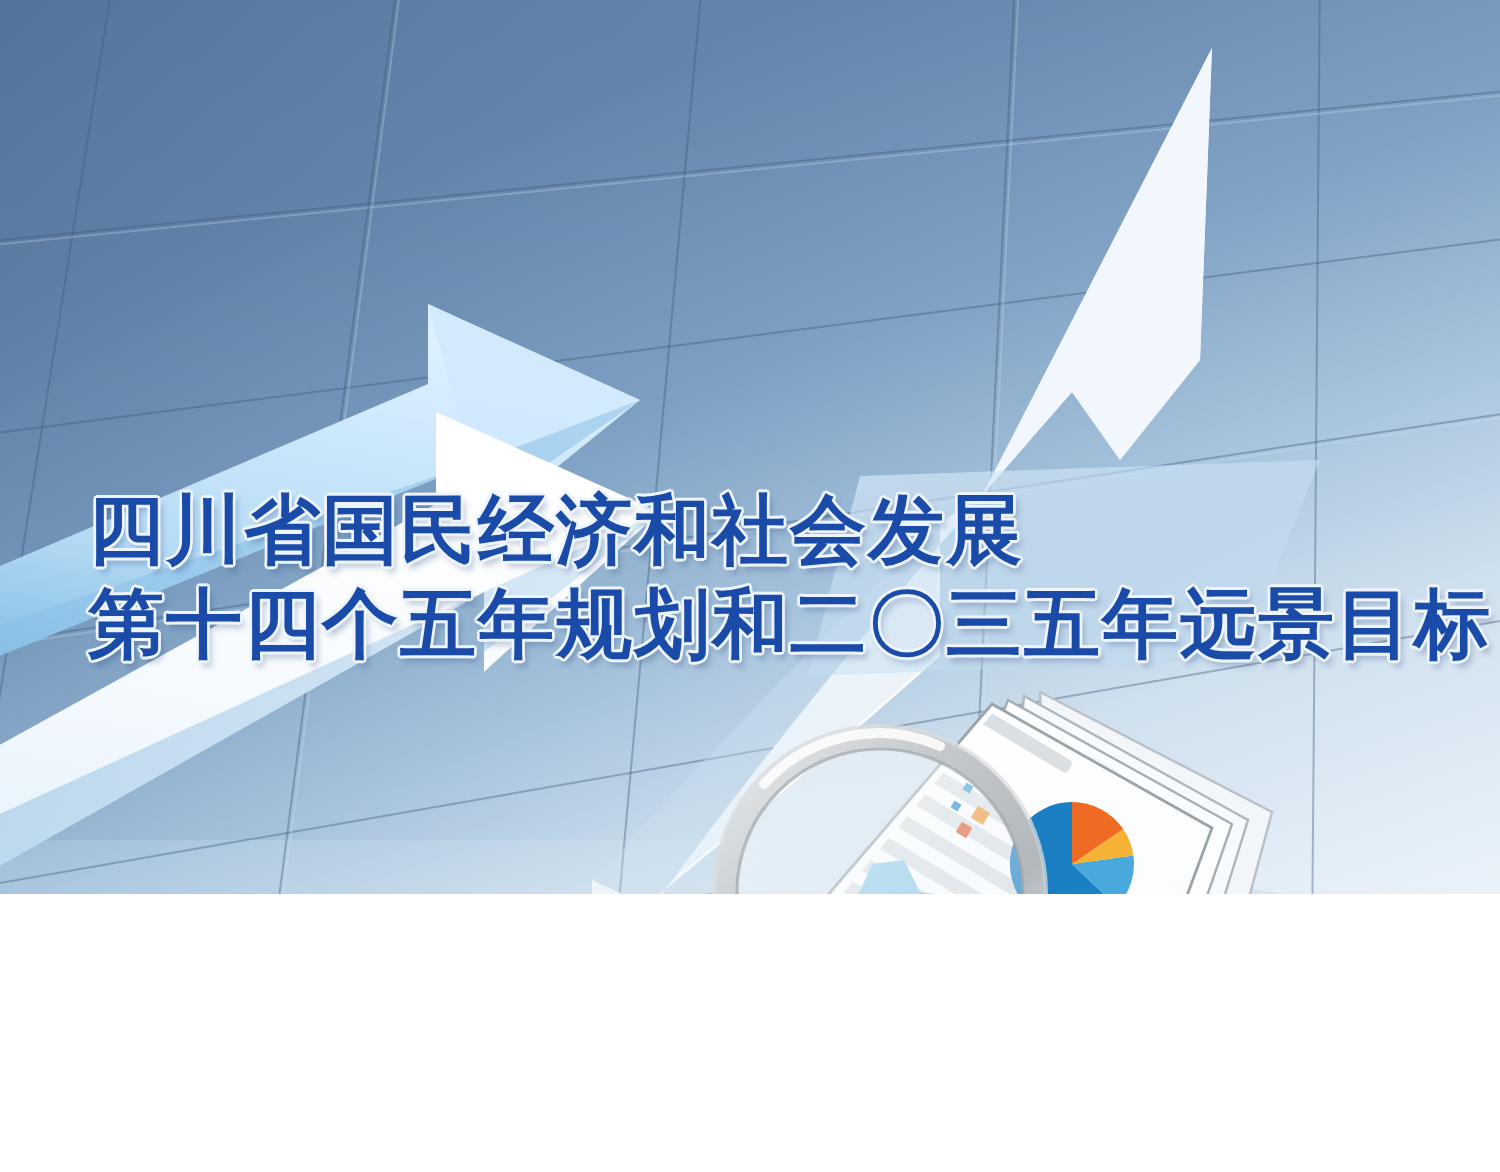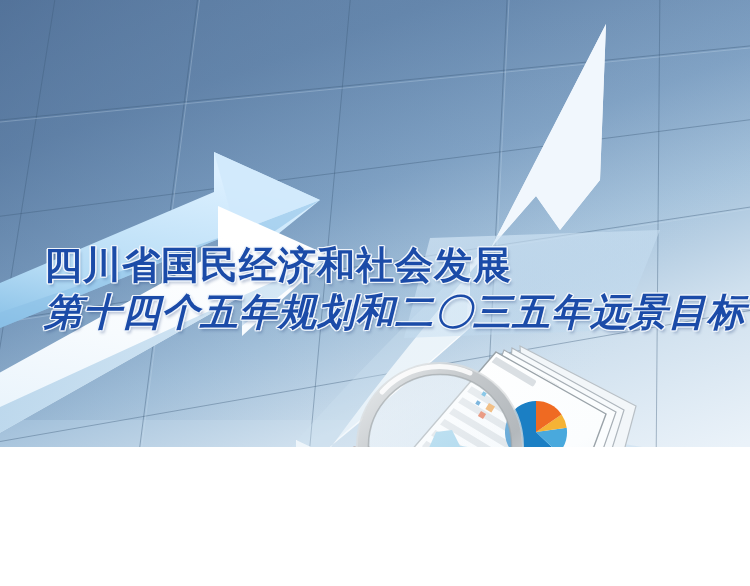--- a/index.html
+++ b/index.html
@@ -41,21 +41,20 @@
     text-shadow:
        1.4px 0 0 #eef4fb, -1.4px 0 0 #eef4fb,
        0 1.4px 0 #eef4fb, 0 -1.4px 0 #eef4fb,
        1px 1px 0 #eef4fb, -1px 1px 0 #eef4fb,
        1px -1px 0 #eef4fb, -1px -1px 0 #eef4fb,
        2px 3px 3px rgba(20,50,110,.28);
   }
   .title-line.l2 {
     font-size: 38px;
     margin-top: 2px;
-    font-style: italic;
   }
 </style>
 </head>
 <body>
 
 <div id="poster">
 
   <svg class="layer" viewBox="0 0 750 586" preserveAspectRatio="none">
     <defs>
       <linearGradient id="bgGrad" x1="0" y1="0" x2="0.45" y2="1">

